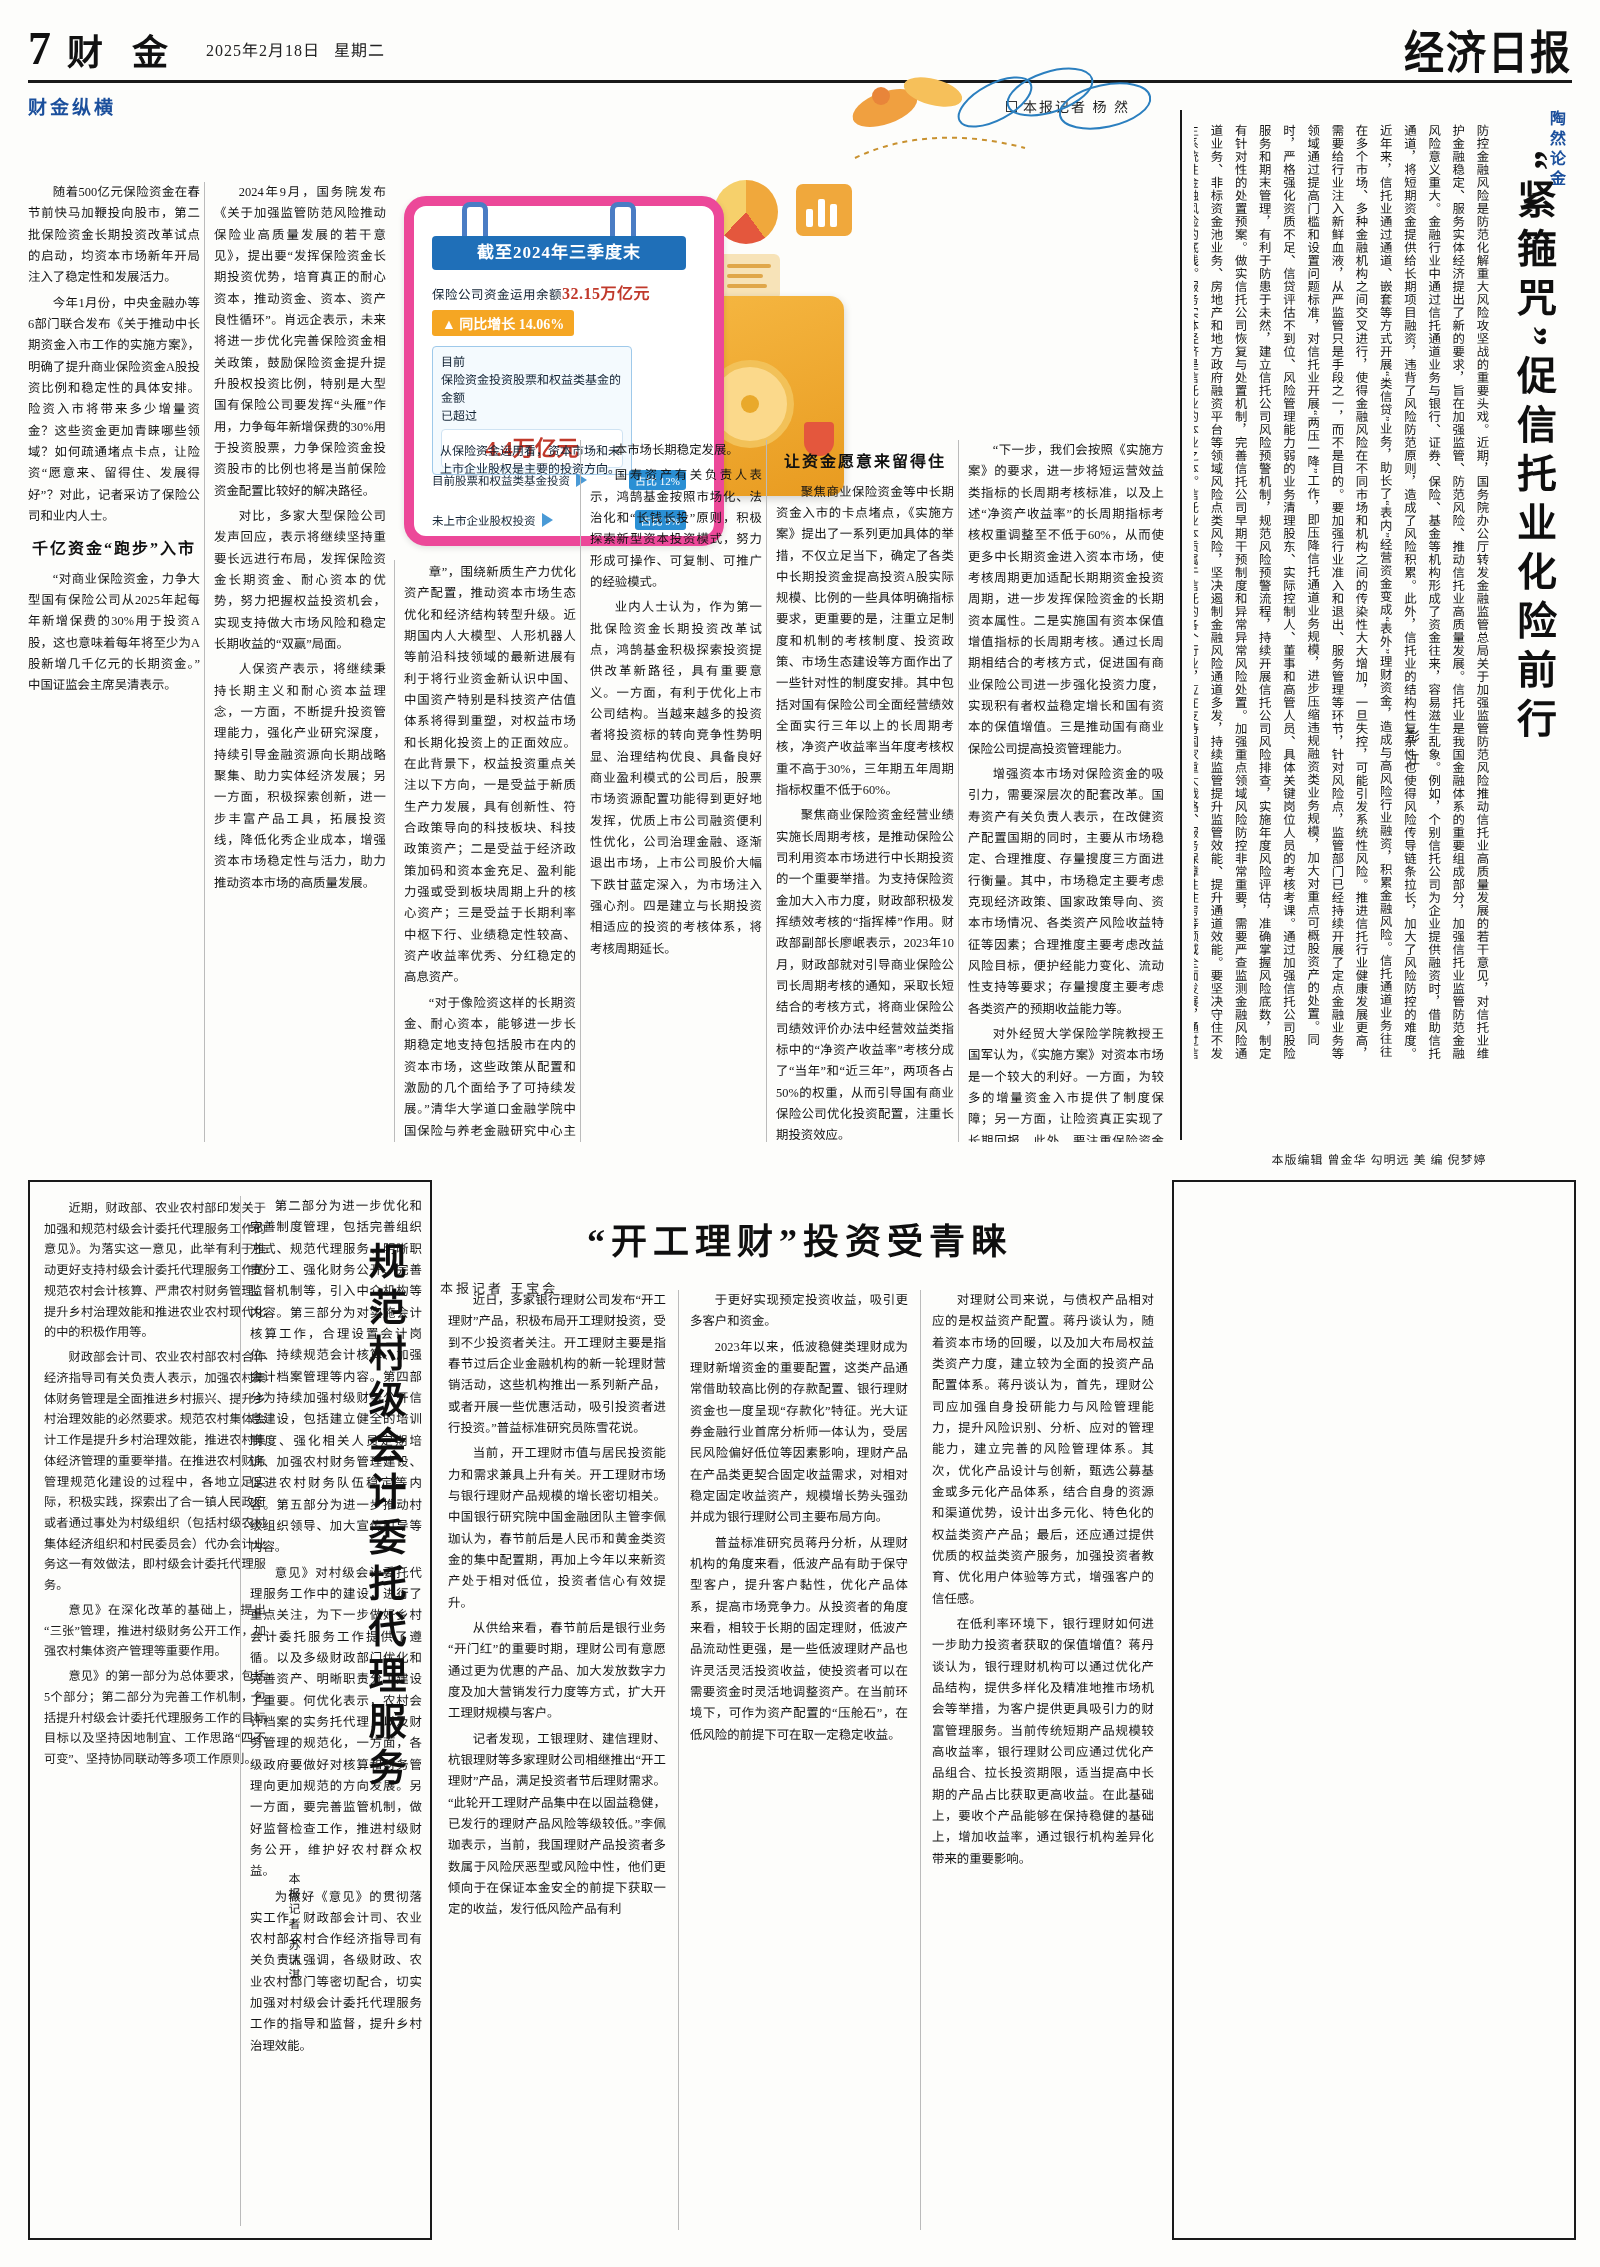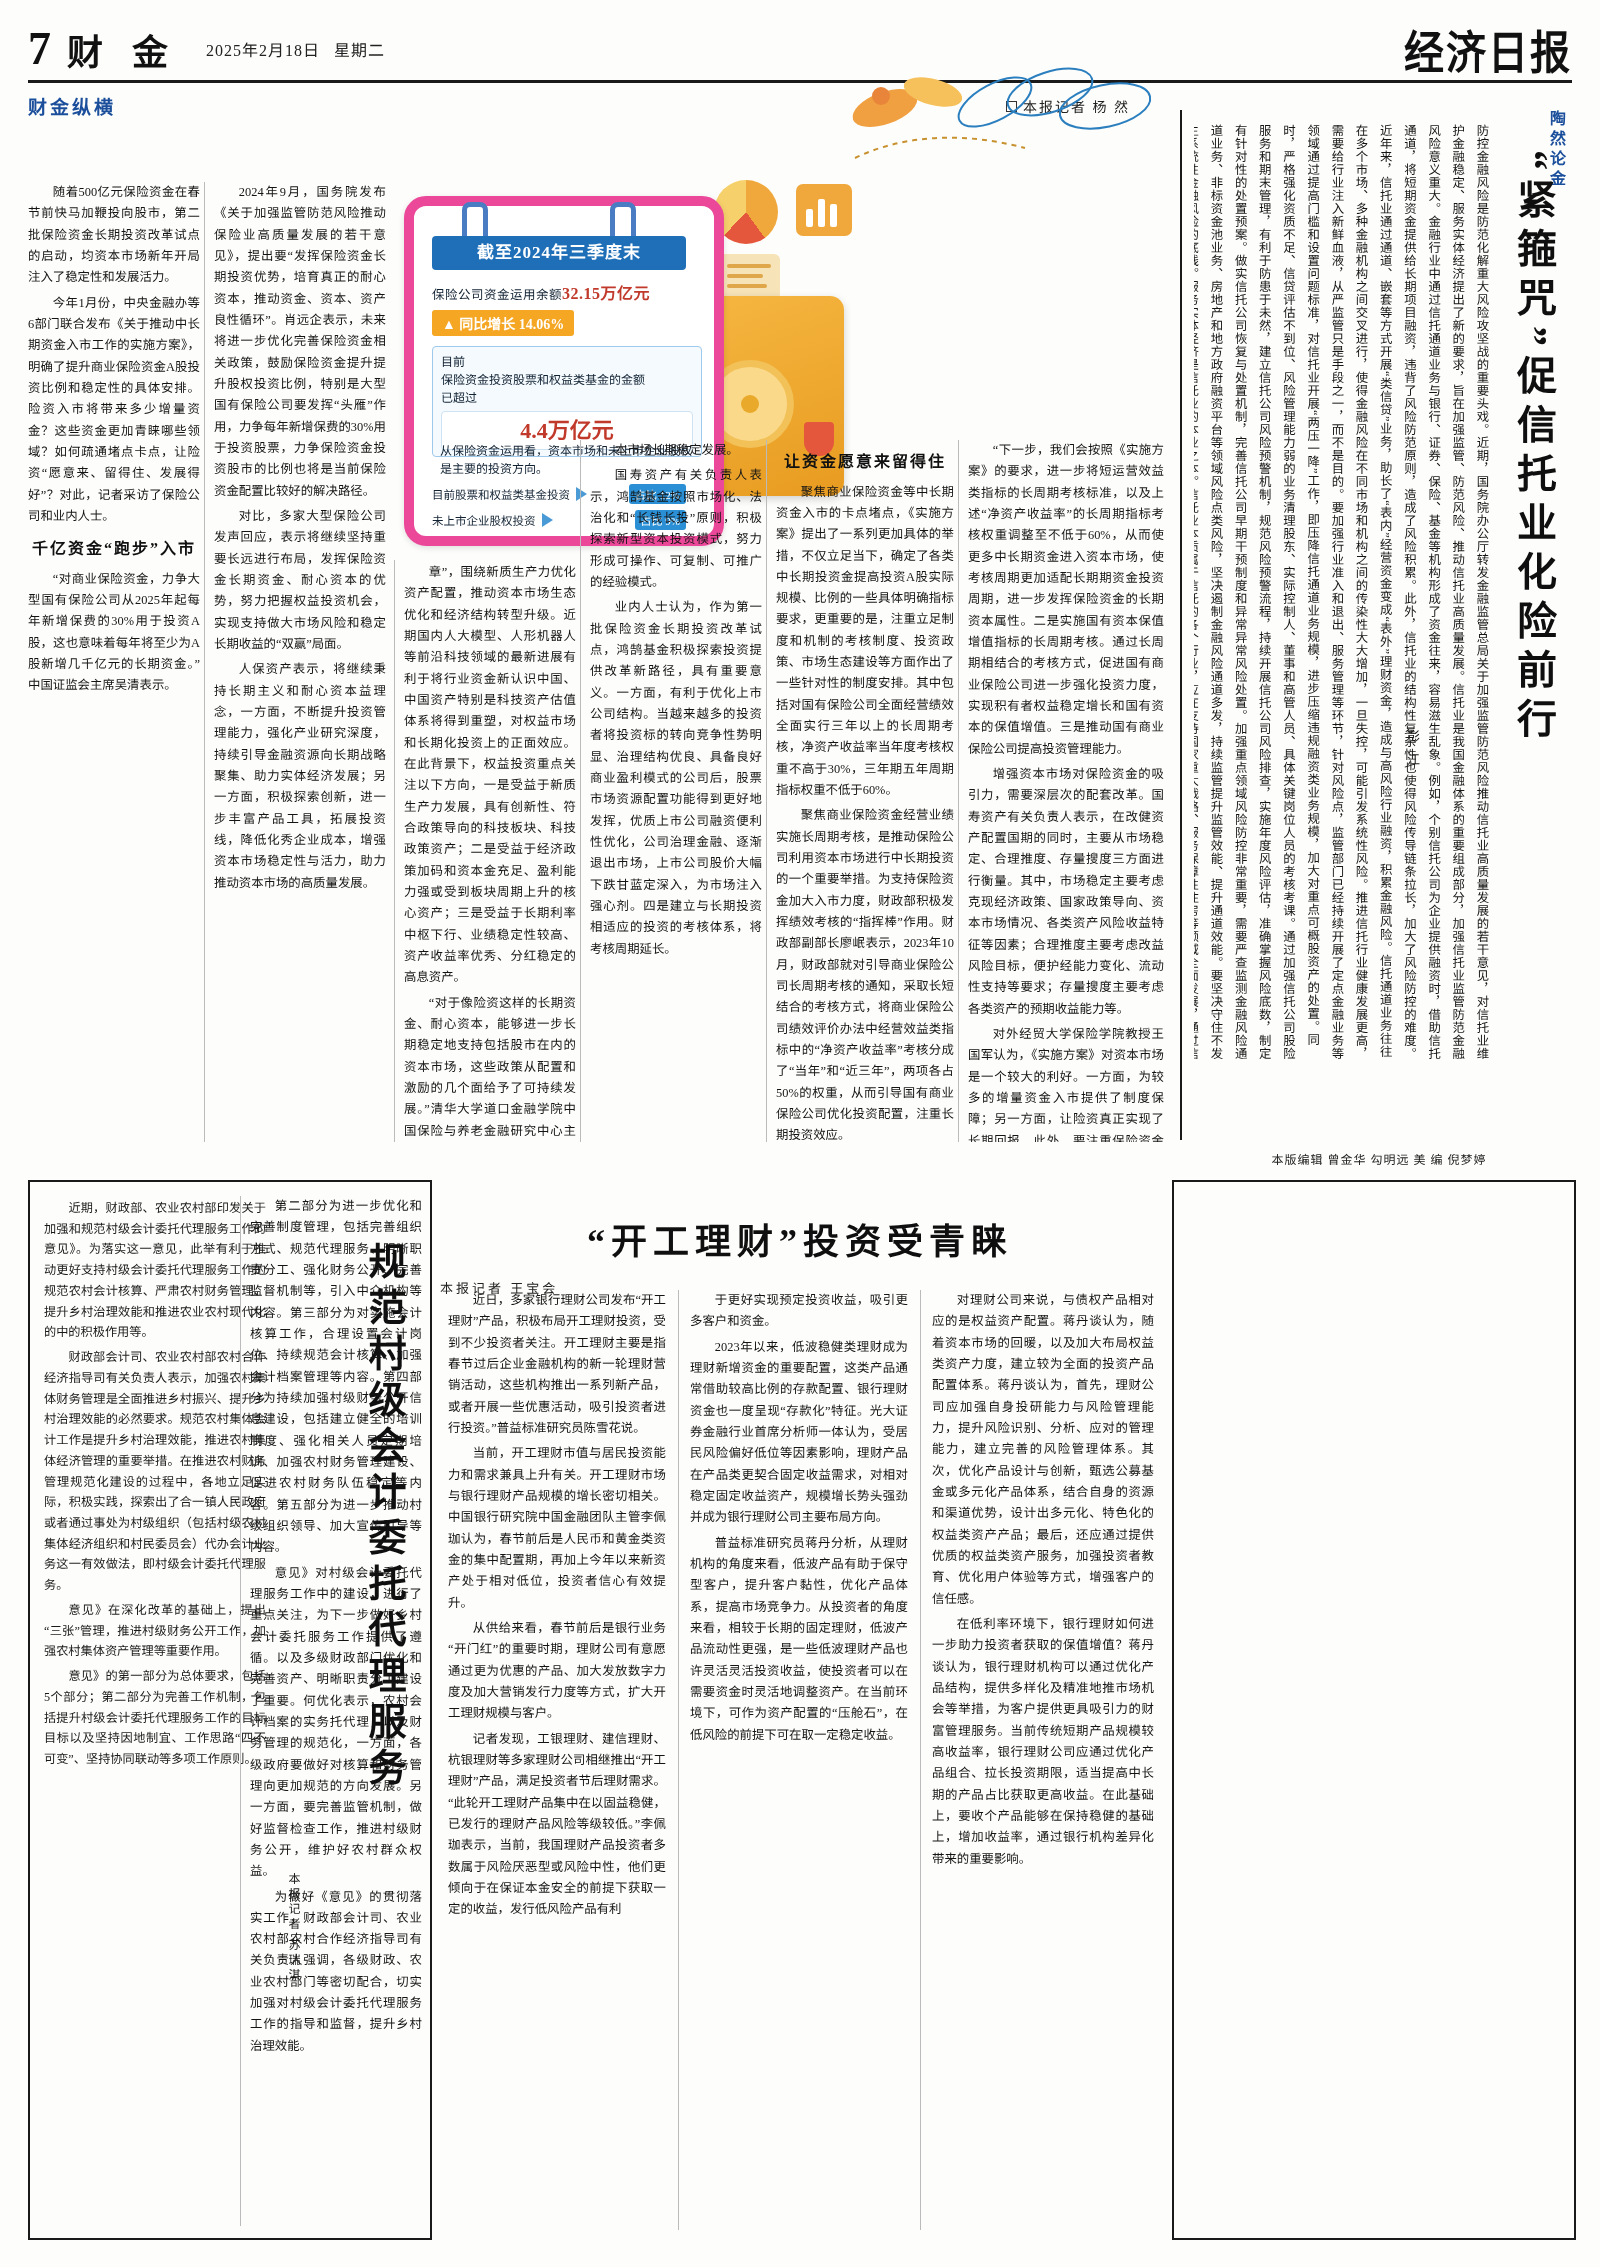--- a/index.html
+++ b/index.html
@@ -161,21 +161,21 @@
     background: #f5a623;
     color: #fff;
     font-size: 14px;
     font-weight: bold;
     border-radius: 3px;
     padding: 3px 10px;
   }
   .subbox {
     position: absolute;
     left: 18px;
-    width: 270px;
+    width: 200px;
     border: 1px solid #9ec9ea;
     border-radius: 4px;
     background: #f4fafe;
     font-size: 12px;
     color: #123;
     padding: 6px 8px;
     box-sizing: border-box;
     line-height: 1.5;
   }
   .bignum {
@@ -505,21 +505,21 @@
 
       <div class="subbox" style="top:140px;">
         <span>目前</span><br>
         <span>保险资金投资股票和权益类基金的金额</span><br>
         <span>已超过</span>
         <b class="bignum">4.4万亿元</b>
       </div>
 
       <div class="subbox" style="top:236px;border:none;background:transparent;padding:0 8px;">从保险资金运用看，资本市场和未上市企业股权是主要的投资方向。</div>
 
-      <div class="alloc-row" style="top:278px;">
+      <div class="alloc-row" style="top:264px;">
         <span>目前股票和权益类基金投资</span>
         <span class="tri"></span>
         <span class="alloc-chip">占比 12%</span>
       </div>
       <div class="alloc-row" style="top:304px;">
         <span>未上市企业股权投资</span>
         <span class="tri"></span>
         <span class="alloc-chip">占比 9%</span>
       </div>
     </div>

